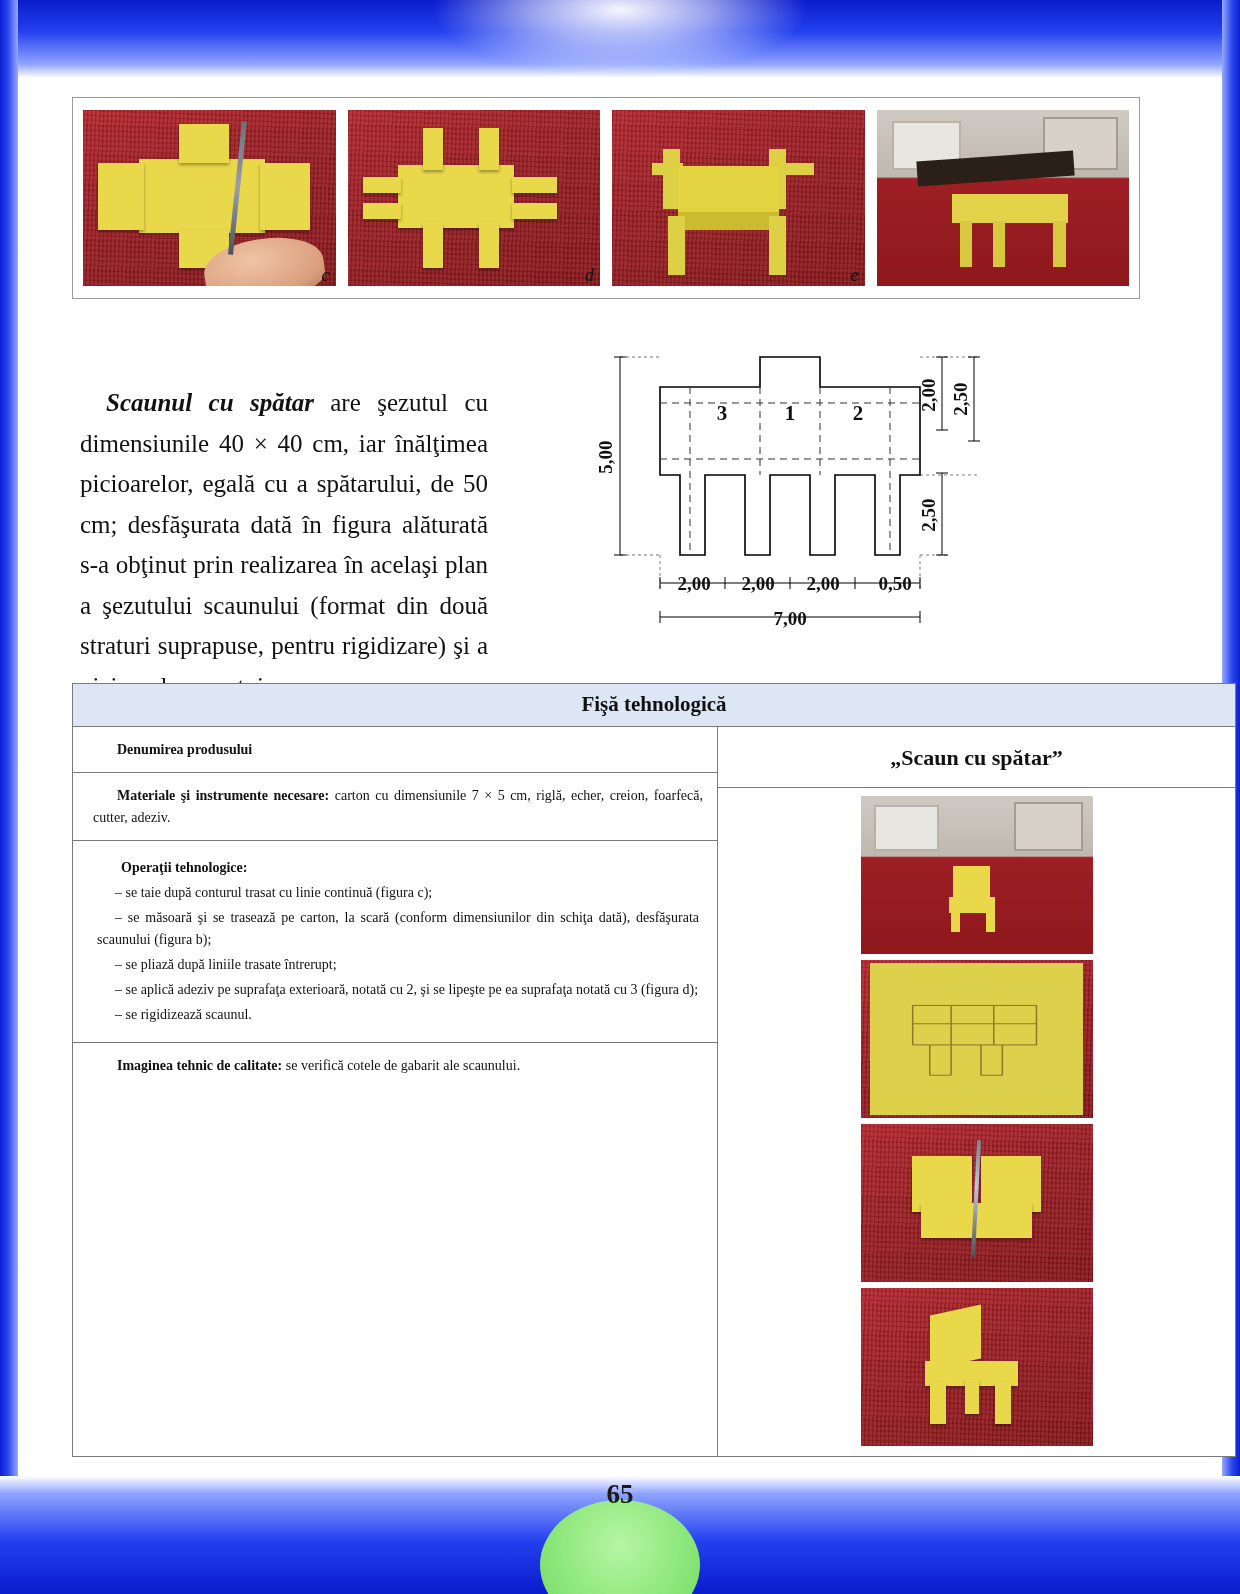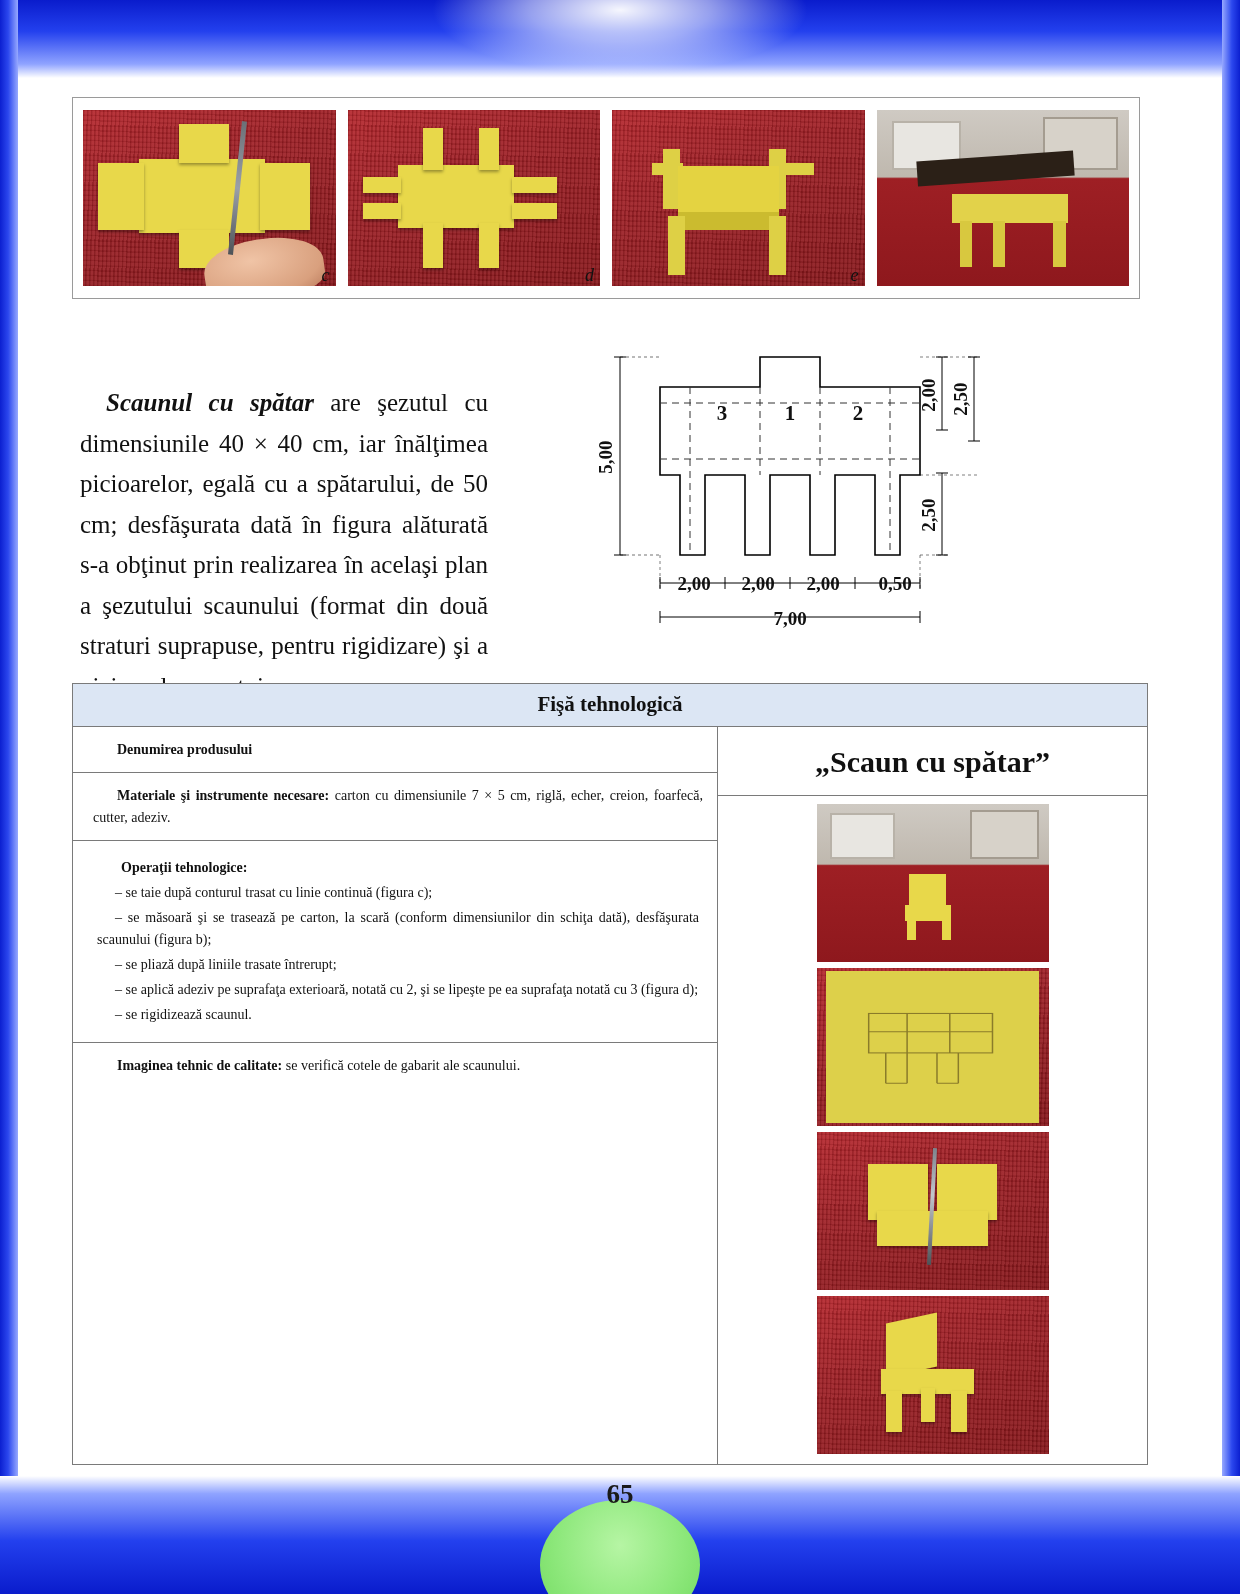--- a/index.html
+++ b/index.html
@@ -215,21 +215,21 @@
     width: 430px;
     height: 300px;
   }
   .drawing svg { display: block; }
 
   
   .fisa {
     position: absolute;
     left: 72px;
     top: 683px;
-    width: 1076px;
+    width: 1164px;
     border: 1px solid #7a7a7a;
     box-sizing: border-box;
     background: #fff;
   }
   .fisa-head {
     background: #dce6f4;
     border-bottom: 1px solid #7a7a7a;
     text-align: center;
     font-weight: bold;
     font-size: 21px;
@@ -258,21 +258,21 @@
     text-align: justify;
   }
   .cell:last-child { border-bottom: none; }
   .cell b { font-weight: bold; }
   .cell .ti { display: inline-block; width: 24px; }
   .cell p { margin: 0; }
   .cell p.hang { text-indent: 18px; }
   .product-title {
     text-align: center;
     font-weight: bold;
-    font-size: 30px;
+    font-size: 22px;
     padding: 18px 10px 16px;
     border-bottom: 1px solid #7a7a7a;
     color: #111;
   }
   .photo-col {
     padding: 8px 0 10px;
     display: flex;
     flex-direction: column;
     align-items: center;
     gap: 6px;

